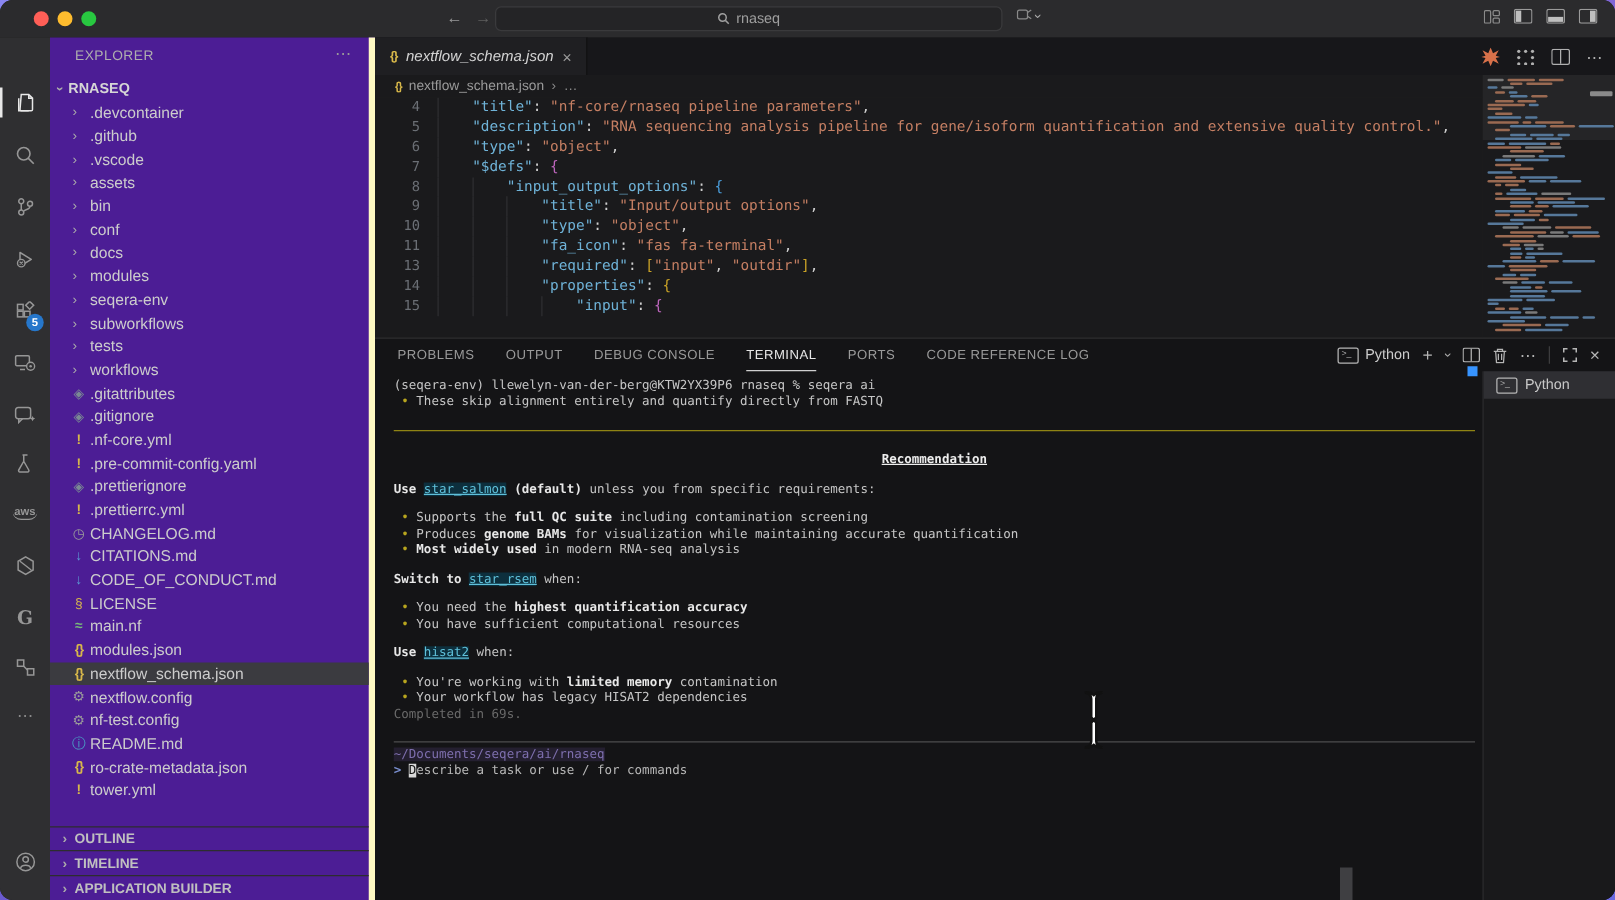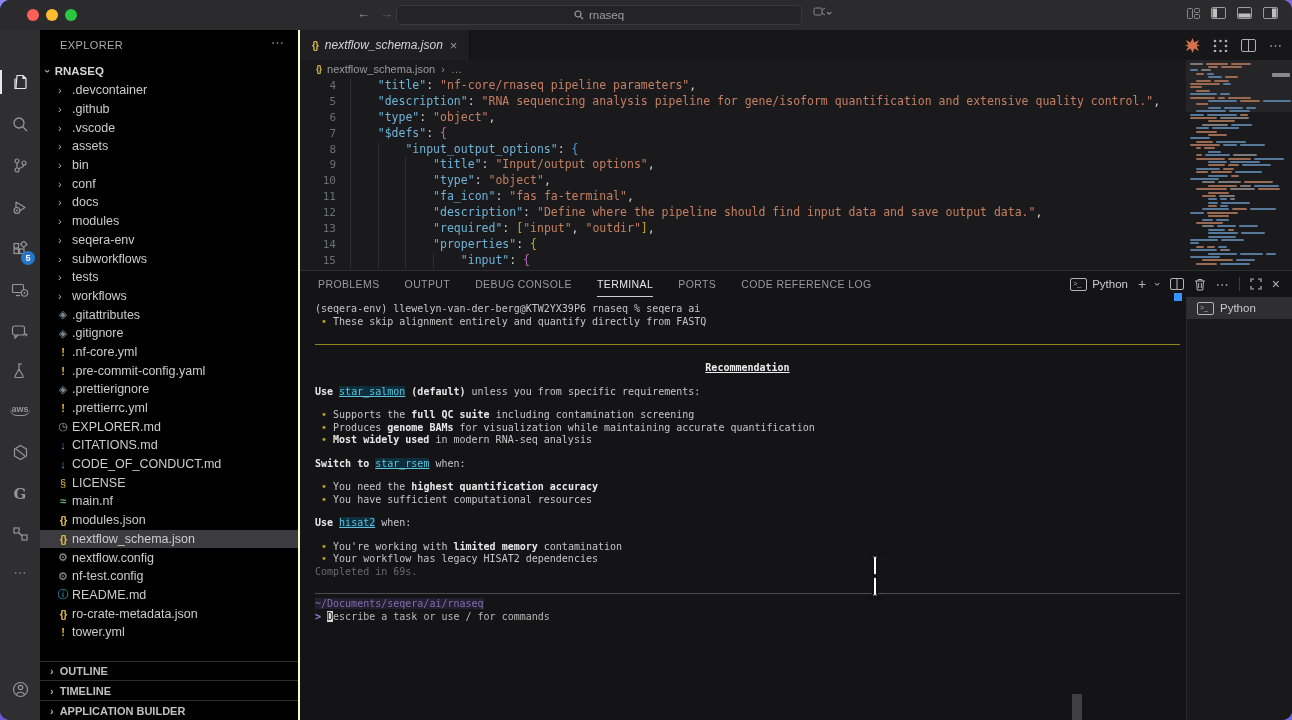--- a/index.html
+++ b/index.html
@@ -24,21 +24,21 @@
   .activitybar{position:absolute;left:0;top:30px;bottom:0;width:40px;background:#2f2f31;}
   .abicon{position:absolute;left:0;width:40px;height:28px;display:flex;align-items:center;justify-content:center;color:#969696;}
   .abicon svg{display:block}
   .abicon.active{color:#e8e8e8}
   .activeline{position:absolute;left:0;top:40px;width:2px;height:24px;background:#e8e8e8}
   .badge{position:absolute;width:14px;height:14px;border-radius:50%;background:#2677cb;color:#fff;
     font-size:9px;display:flex;align-items:center;justify-content:center;font-weight:bold}
   .awstxt{font-size:9px;font-weight:bold;color:#969696;border-bottom:1.5px solid #969696;border-radius:0 0 7px 7px;padding:0 1px 1px 1px}
   .gicon{font-size:15px;font-weight:bold;color:#969696;font-family:"DejaVu Serif",serif}
   
-  .sidebar{position:absolute;left:40px;top:30px;bottom:0;width:260px;background:#000000;border-right:2px solid #fef9c3;box-sizing:border-box}
+  .sidebar{position:absolute;left:40px;top:30px;bottom:0;width:260px;background:#4c1d95;border-right:5px solid #fef9c3;box-sizing:border-box}
   .sb-head{position:absolute;left:0;top:0;right:0;height:30px}
   .sb-title{position:absolute;left:20px;top:9px;font-size:11px;letter-spacing:.4px;color:#aeaeae}
   .sb-more{position:absolute;right:14px;top:5px;color:#9a9a9a;font-size:13px}
   .rootrow{position:absolute;left:0;top:31px;right:0;height:19px;display:flex;align-items:center;font-size:11.5px;font-weight:bold;color:#d6d6d6}
   .rootrow .chev{margin-left:6px;margin-right:5px}
   .filetree{position:absolute;left:0;top:51px;right:0}
   .frow{height:18.7px;display:flex;align-items:center;font-size:12.5px;color:#cccccc;cursor:pointer}
   .frow.selected{background:#3b3b40}
   .frow .chev{margin-left:18px;width:12px;color:#ababab}
   .frow .fico{margin-left:16px;width:14px;text-align:center;font-size:11px;flex:none}
@@ -324,21 +324,21 @@
         <div class="frow">
           <span class="fico ico-git">◈</span>
           <span class="flabel">.prettierignore</span>
         </div>
         <div class="frow">
           <span class="fico ico-yml">!</span>
           <span class="flabel">.prettierrc.yml</span>
         </div>
         <div class="frow">
           <span class="fico ico-clock">◷</span>
-          <span class="flabel">EXPLORER.md</span>
+          <span class="flabel">CHANGELOG.md</span>
         </div>
         <div class="frow">
           <span class="fico ico-md">↓</span>
           <span class="flabel">CITATIONS.md</span>
         </div>
         <div class="frow">
           <span class="fico ico-md">↓</span>
           <span class="flabel">CODE_OF_CONDUCT.md</span>
         </div>
         <div class="frow">
@@ -471,27 +471,20 @@
         <span class="guide" style="left: 105.4px;"></span>
         <span class="ln">10</span>
         <span class="ct">            <span class="c-k">"type"</span><span class="c-p">: </span><span class="c-s">"object"</span><span class="c-p">,</span></span>
       </div>
       <div class="cl">
         <span class="guide" style="left: 50px;"></span>
         <span class="guide" style="left: 77.7px;"></span>
         <span class="guide" style="left: 105.4px;"></span>
         <span class="ln">11</span>
         <span class="ct">            <span class="c-k">"fa_icon"</span><span class="c-p">: </span><span class="c-s">"fas fa-terminal"</span><span class="c-p">,</span></span>
-      </div>
-      <div class="cl">
-        <span class="guide" style="left: 50px;"></span>
-        <span class="guide" style="left: 77.7px;"></span>
-        <span class="guide" style="left: 105.4px;"></span>
-        <span class="ln">12</span>
-        <span class="ct">            <span class="c-k">"description"</span><span class="c-p">: </span><span class="c-s">"Define where the pipeline should find input data and save output data."</span><span class="c-p">,</span></span>
       </div>
       <div class="cl">
         <span class="guide" style="left: 50px;"></span>
         <span class="guide" style="left: 77.7px;"></span>
         <span class="guide" style="left: 105.4px;"></span>
         <span class="ln">13</span>
         <span class="ct">            <span class="c-k">"required"</span><span class="c-p">: </span><span class="c-bg">[</span><span class="c-s">"input"</span><span class="c-p">, </span><span class="c-s">"outdir"</span><span class="c-bg">]</span><span class="c-p">,</span></span>
       </div>
       <div class="cl">
         <span class="guide" style="left: 50px;"></span>

